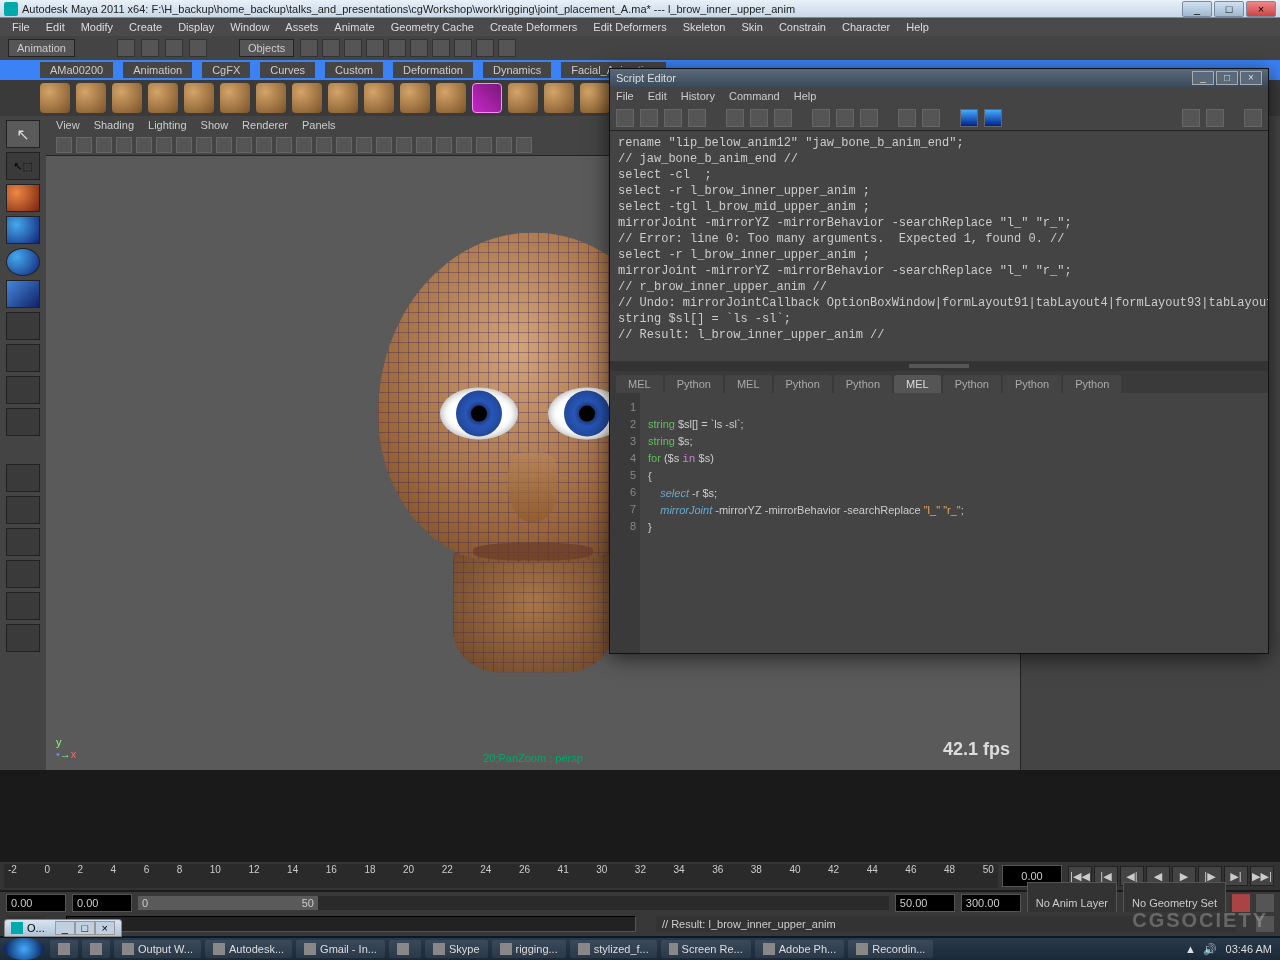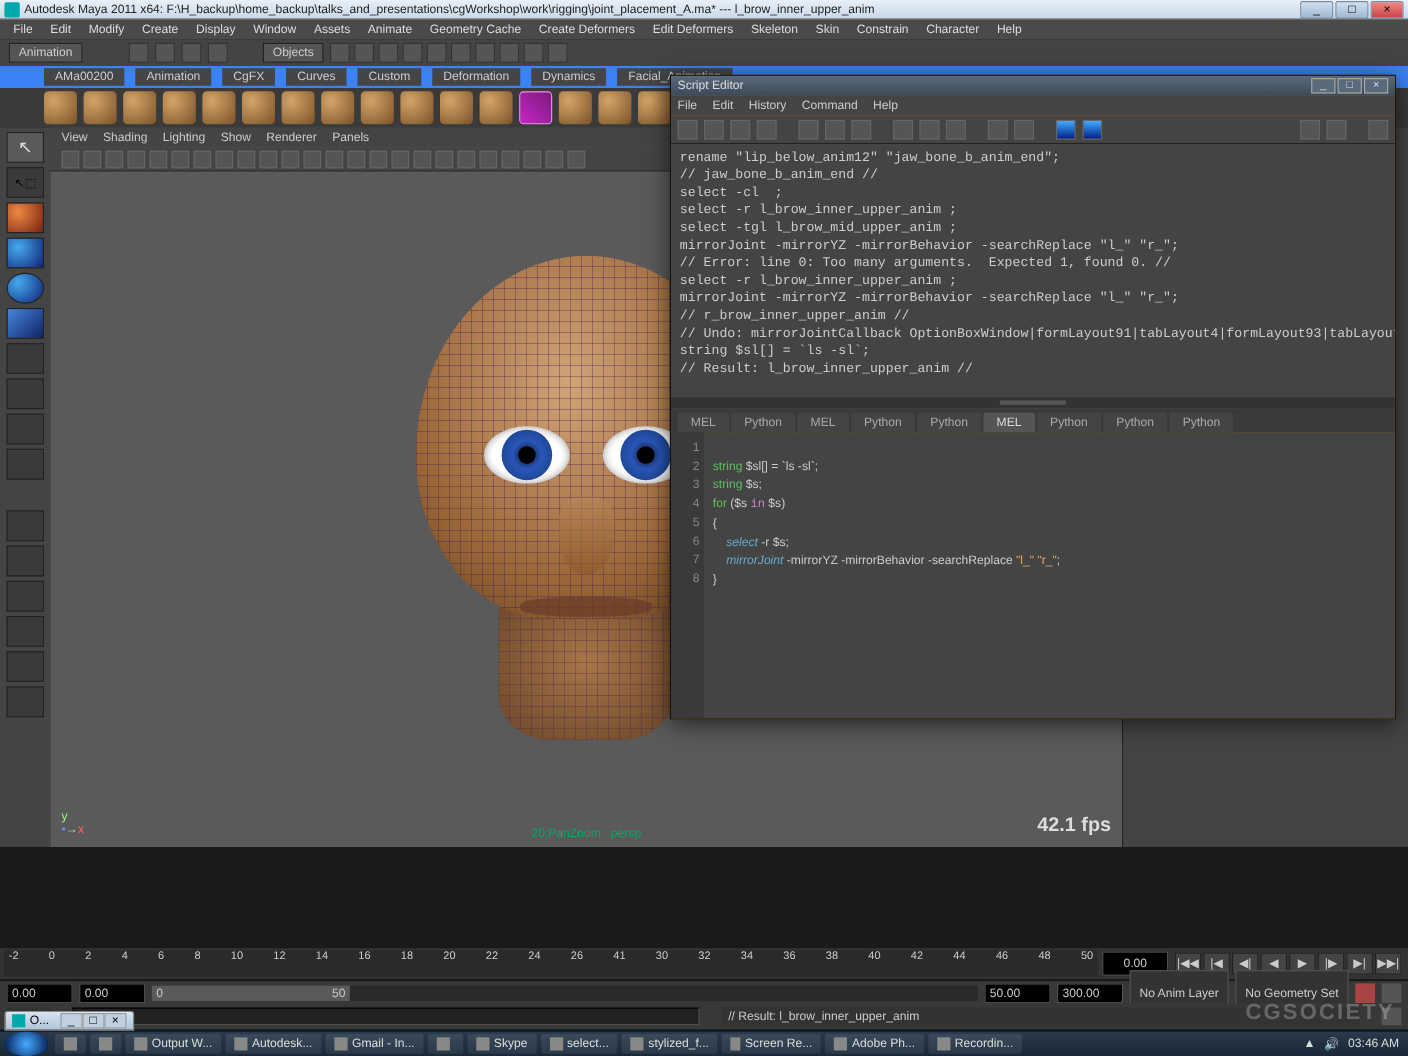--- a/index.html
+++ b/index.html
@@ -482,21 +482,21 @@
       <div class="tb">
         <div class="ic"></div>
         <span></span>
       </div>
       <div class="tb">
         <div class="ic"></div>
         <span>Skype</span>
       </div>
       <div class="tb">
         <div class="ic"></div>
-        <span>select...</span>
+        <span>rigging...</span>
       </div>
       <div class="tb">
         <div class="ic"></div>
         <span>stylized_f...</span>
       </div>
       <div class="tb">
         <div class="ic"></div>
         <span>Screen Re...</span>
       </div>
       <div class="tb">

